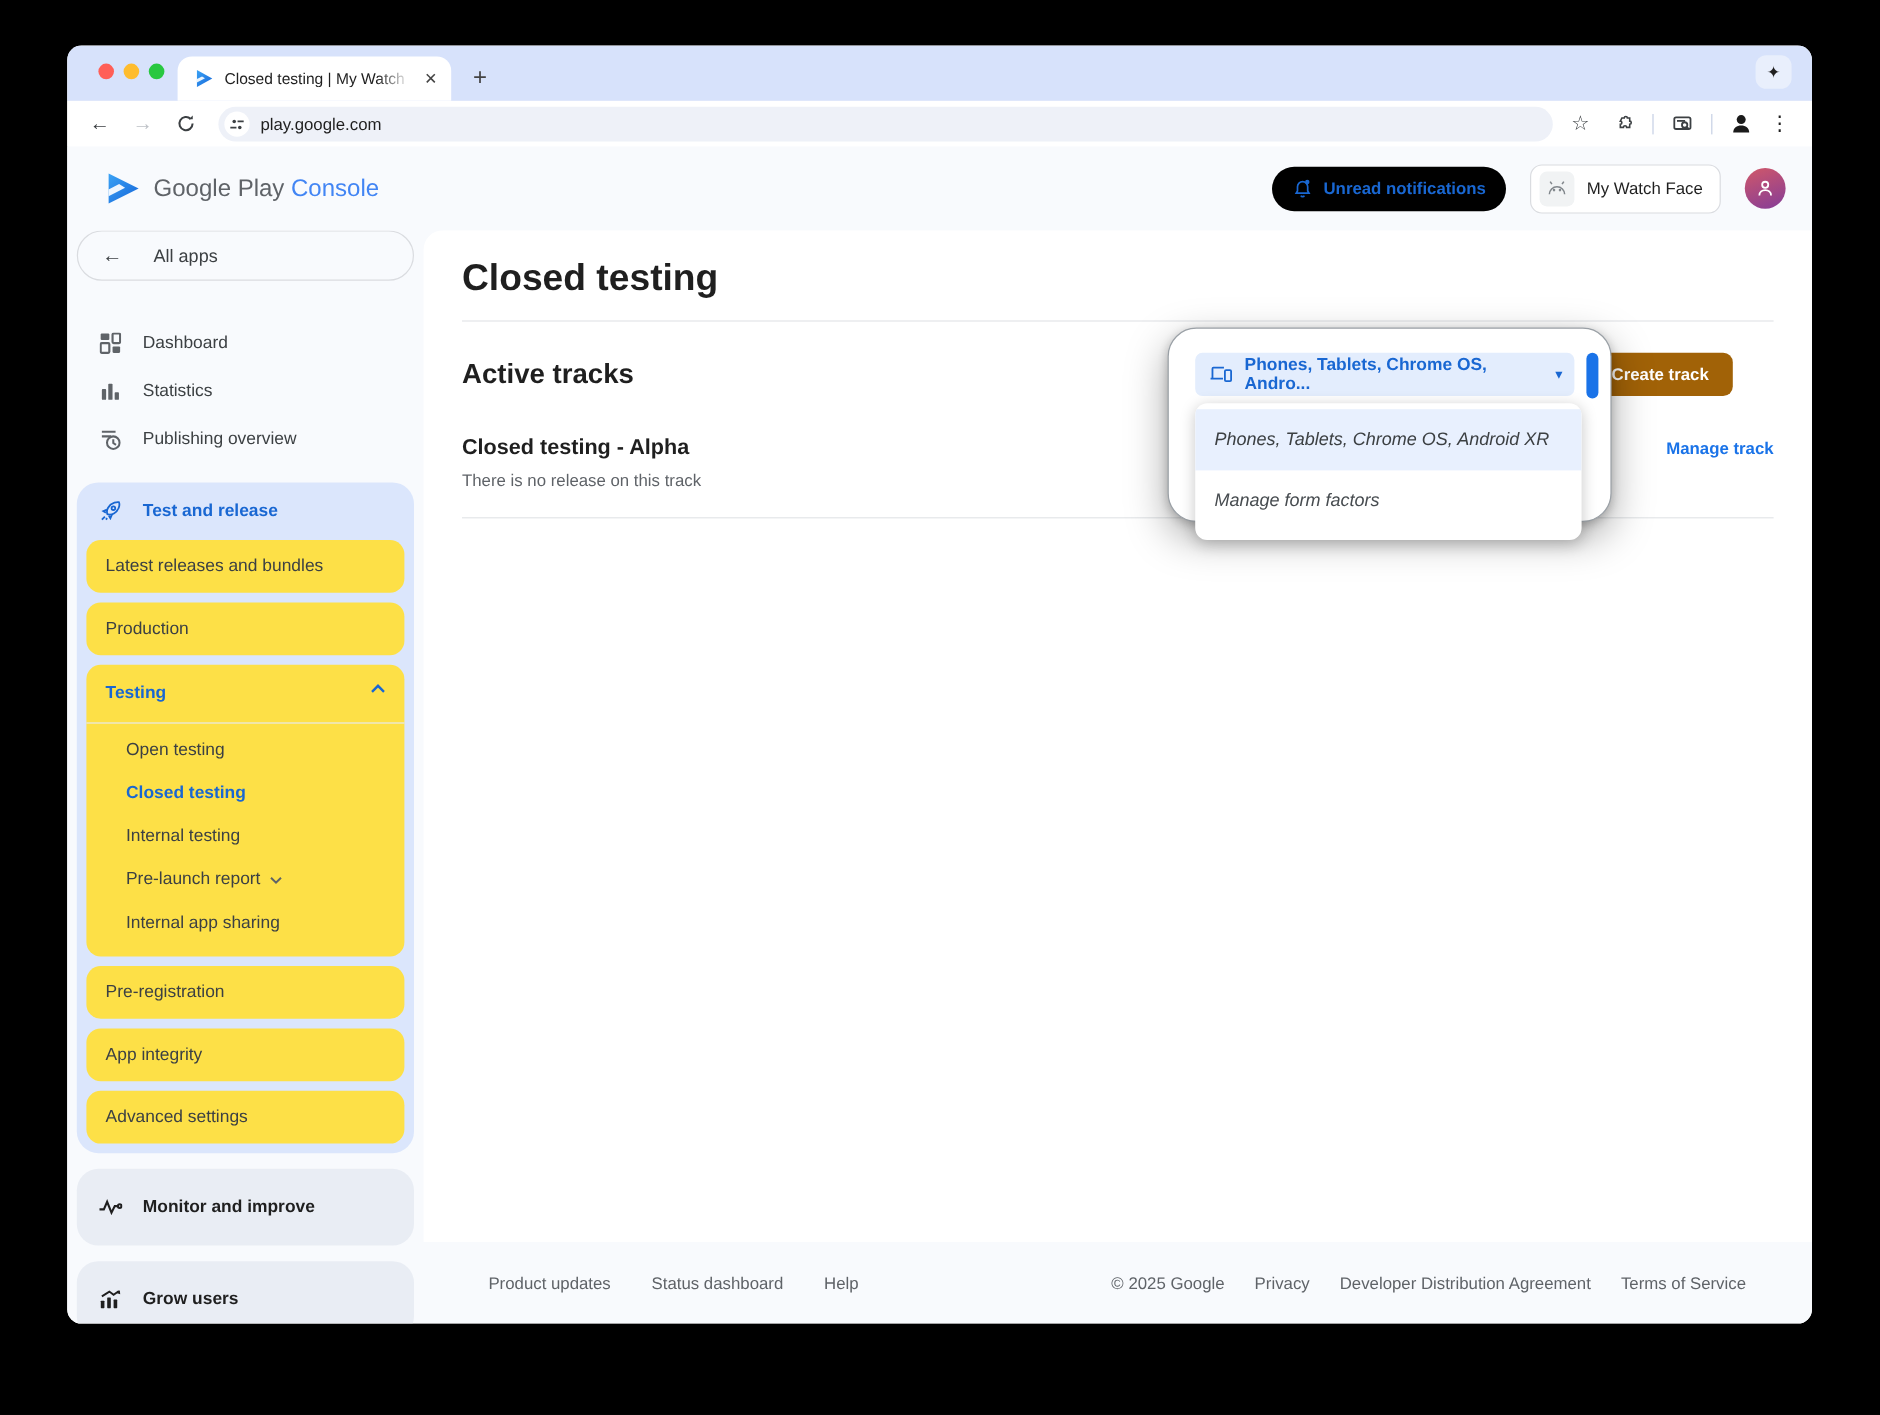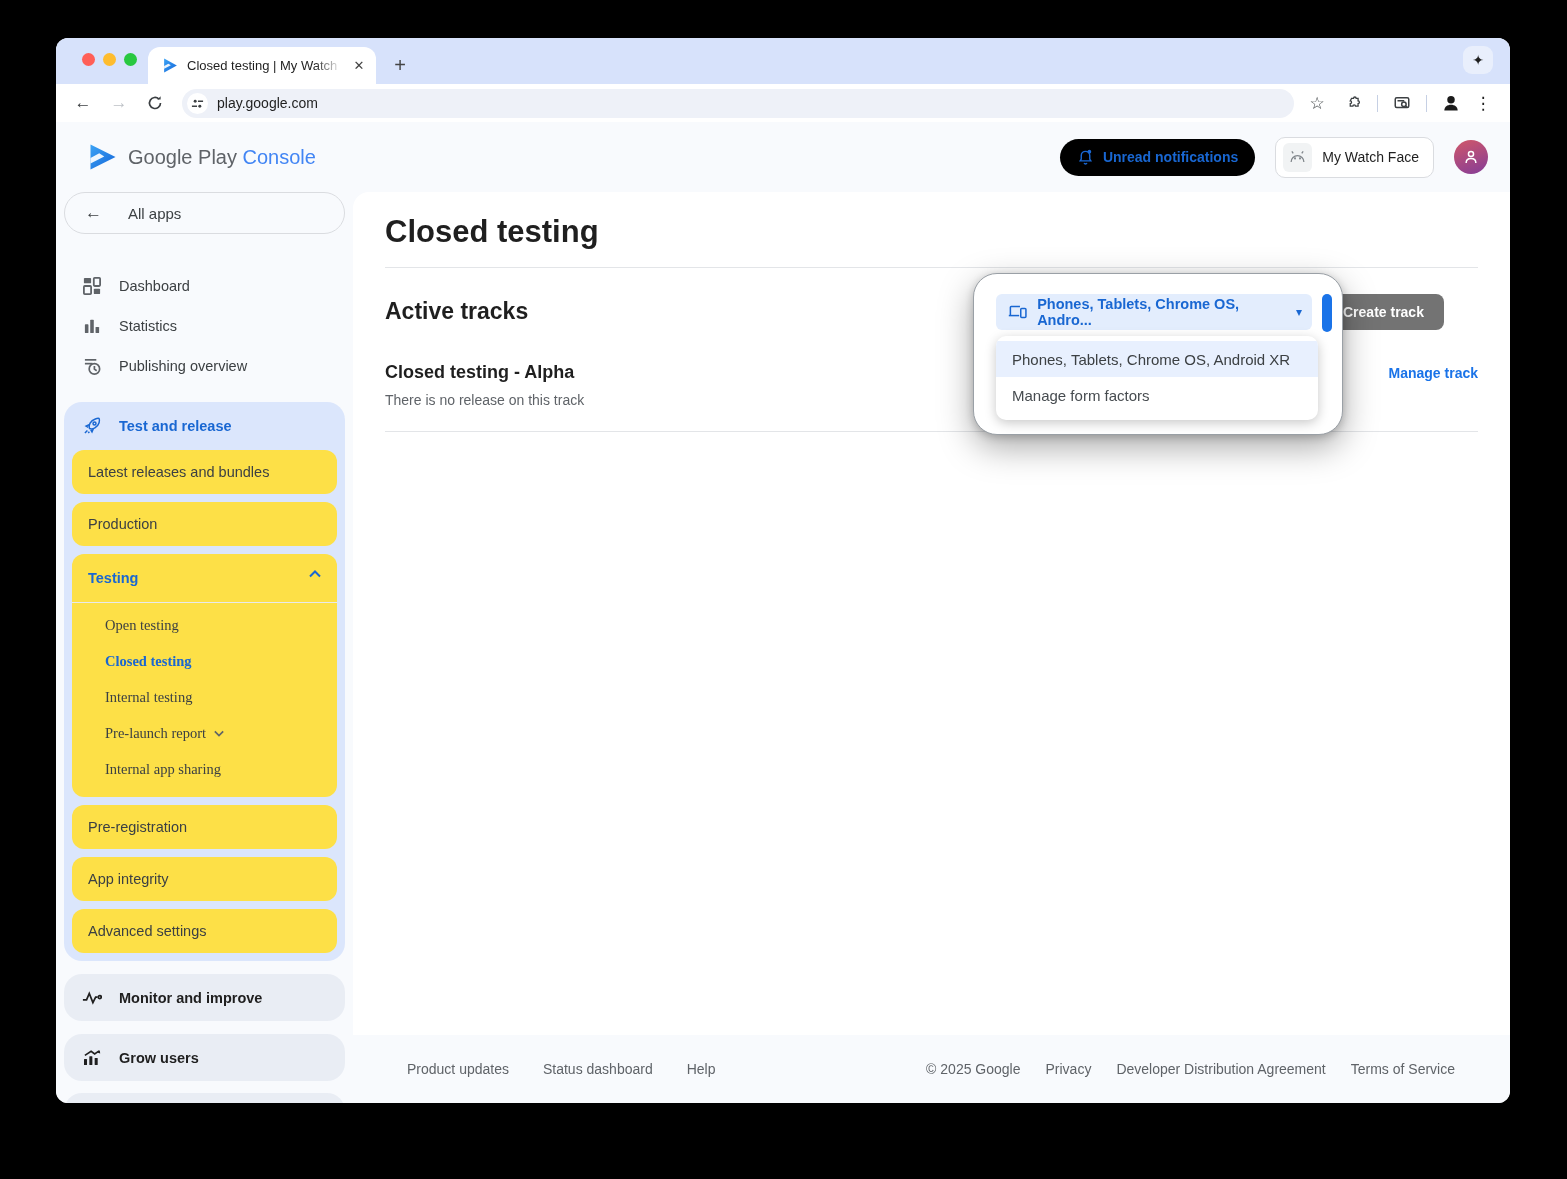--- a/index.html
+++ b/index.html
@@ -76,23 +76,23 @@
   .blue-sec { margin-top:16px; background:#dbe6fc; border-radius:18px; padding-bottom:8px; }
   .blue-head { height:48px; display:flex; align-items:center; gap:17px; padding-left:18px;
                color:#1967d2; font-size:14.5px; font-weight:bold; cursor:pointer; }
   .card { margin:0 8px 8px 8px; background:#fde047; border-radius:12px; font-size:14.5px; color:#3c4043; }
   .card.simple { height:44px; display:flex; align-items:center; padding:0 16px; cursor:pointer; }
   .testing-head { height:48px; display:flex; align-items:flex-start; justify-content:space-between;
                   padding:16px 16px; color:#1967d2; font-weight:bold; cursor:pointer; }
   .testing-div { height:1px; background:#e8eaed; }
   .testing-list { padding:4px 0 10px 0; }
   .sub-row { height:36px; display:flex; align-items:center; gap:8px; padding-left:33px; font-size:14.5px;
-             color:#3c4043; cursor:pointer;font-family:Liberation Serif, serif; }
+             color:#3c4043; cursor:pointer; }
   .sub-row.active { color:#1967d2; font-weight:bold; }
-  .gray-sec { margin-top:13px; background:#e9edf4; border-radius:18px; height:47px; display:flex;
+  .gray-sec { margin-top:13px; background:#e9edf4; border-radius:18px; height:64px; display:flex;
               align-items:center; gap:17px; padding-left:18px; font-size:14.5px; color:#1f1f1f;
               font-weight:bold; cursor:pointer; }
   .gray-partial { margin-top:12px; background:#e9edf4; border-radius:18px 18px 0 0; height:26px; }
 
   
   .main-col { flex:1; display:flex; flex-direction:column; min-width:0; }
   .panel { flex:1; background:#fff; border-radius:16px 0 0 0; padding:22px 32px 0 32px; }
   .page-title { font-size:31px; font-weight:bold; color:#1f1f1f; letter-spacing:0; }
   .page-desc { margin-top:18px; font-size:14px; color:#5f6368; }
   .link { color:#1a73e8; cursor:pointer; }
@@ -107,36 +107,36 @@
 
   
   .footer { height:68px; flex:none; display:flex; align-items:center; padding:0 55px 0 54px;
             font-size:14px; color:#5f6368; }
   .f-left { display:flex; gap:34px; }
   .f-right { margin-left:auto; display:flex; gap:25px; align-items:center; }
   .footer span { cursor:pointer; }
   .footer .static { cursor:default;margin-left:12px; }
 
   
-  .create-btn { position:absolute; left:1267px; top:172px; height:36px; padding:0 20px; background:#737373;
+  .create-btn { position:absolute; left:1267px; top:172px; height:36px; padding:0 20px; background:#a16207;
                 color:#fff; font-size:14px; font-weight:bold; border:none; border-radius:8px; z-index:5;
                 display:flex; align-items:center; cursor:pointer; }
   .overlay { position:absolute; left:917px; top:151px; width:370px; height:162px; background:#fff;
              border:1px solid #9aa0a6; border-radius:24px;
              box-shadow:0 12px 34px rgba(0,0,0,.34), 0 2px 8px rgba(0,0,0,.2); z-index:10; }
   .ff-select { position:absolute; left:22px; top:20px; width:316px; height:36px; background:#e3edfd;
                border-radius:6px; display:flex; align-items:center; gap:10px; padding:0 10px 0 12px;
                color:#1967d2; font-size:14.5px; font-weight:bold; cursor:pointer; }
   .ff-select .caret { margin-left:auto; font-size:12px; }
   .btn-sliver { position:absolute; right:10px; top:20px; width:10px; height:38px; background:#1a73e8;
                 border-radius:5px; }
   .ff-menu { position:absolute; left:22px; top:62px; width:322px; background:#fff; border-radius:10px;
              box-shadow:0 3px 12px rgba(0,0,0,.22); padding:5px 0 7px 0; overflow:hidden; }
-  .ff-item { height:36px; display:flex; align-items:center; padding:0 16px; font-size:15px; color:#3c4043;
-             cursor:pointer; white-space:nowrap; }
+  .ff-item { height:51px; display:flex; align-items:center; padding:0 16px; font-size:15px; color:#3c4043;
+             cursor:pointer; white-space:nowrap;font-style:italic; }
   .ff-item.selected { background:#e8f0fe; }
   .ff-item.secondary { color:#474c50; }
 
   svg { display:block; }
 </style>
 </head>
 <body>
 
 <div class="stage">
   <div class="window">

